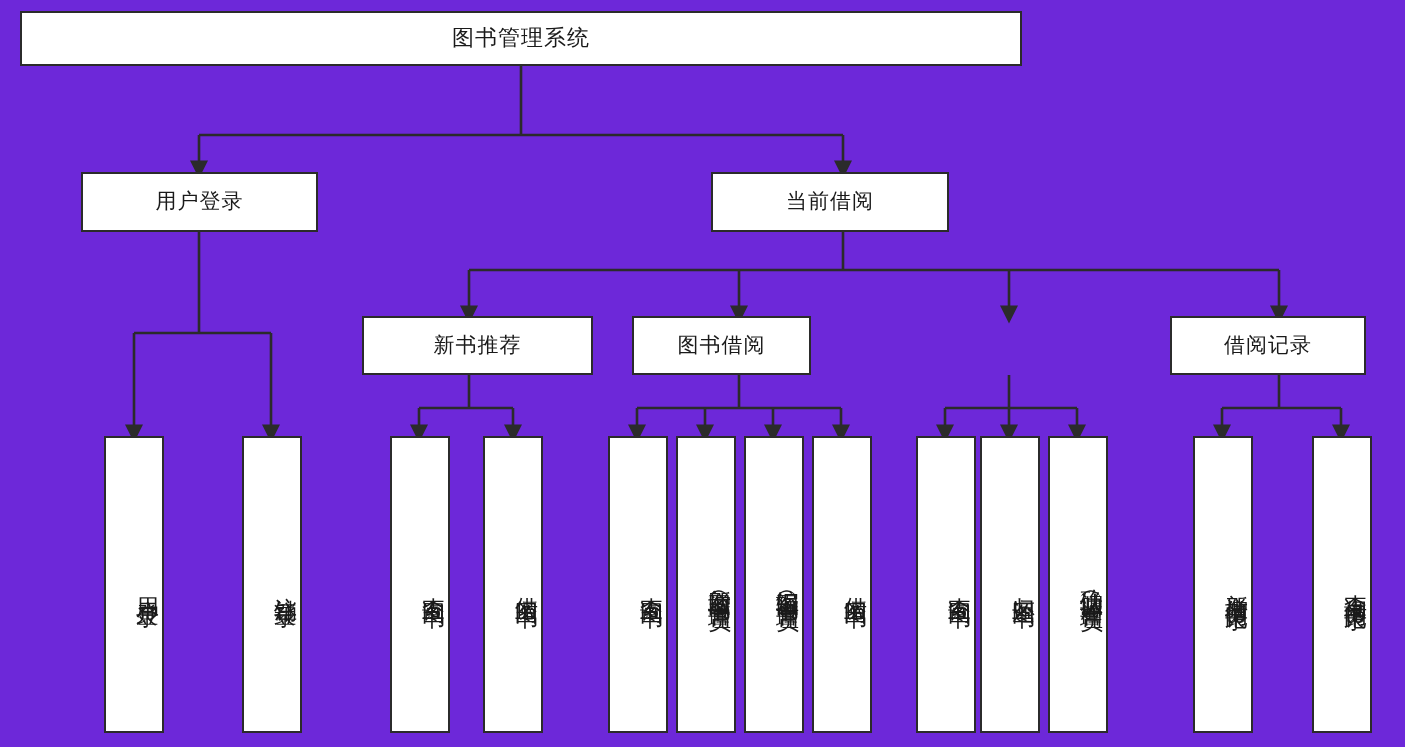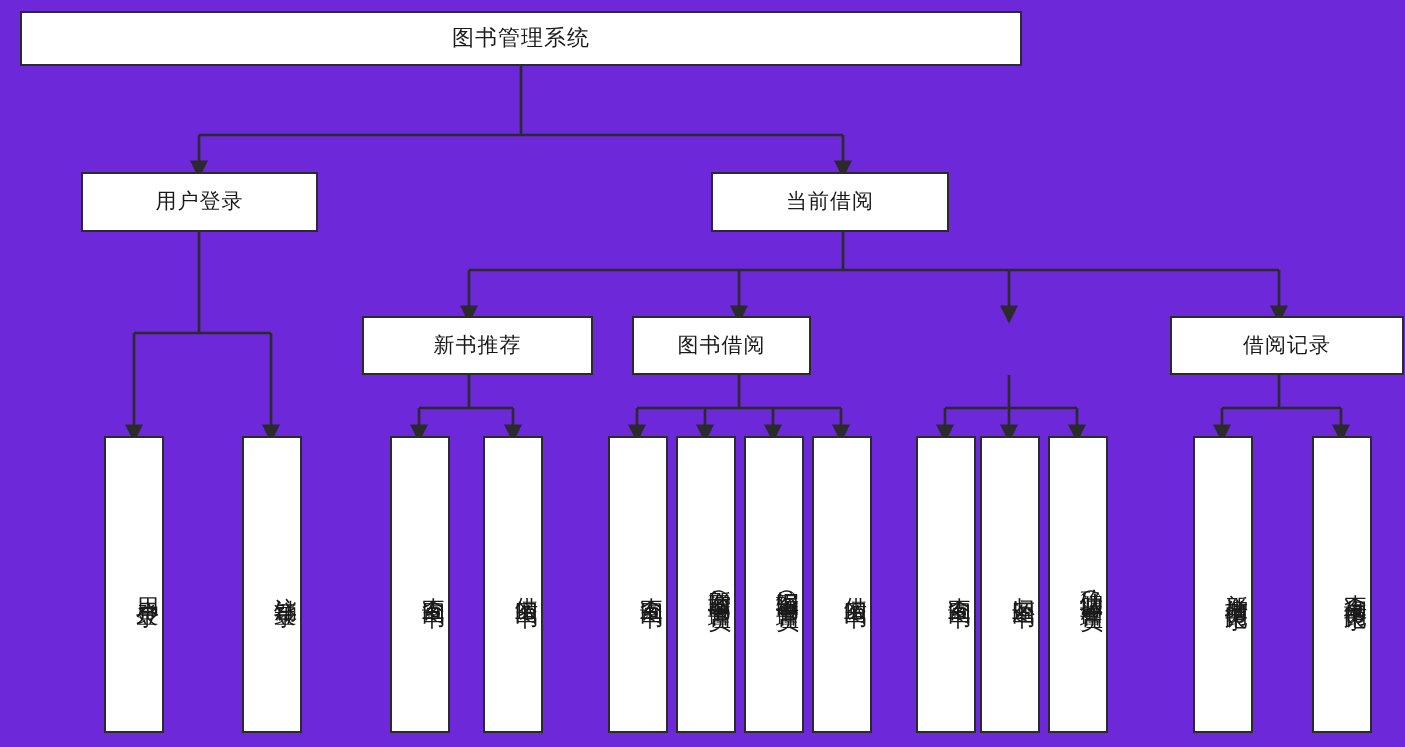--- a/index.html
+++ b/index.html
@@ -143,21 +143,21 @@
 
   <div class="node horiz" style="left:362px; top:316px; width:231px; height:59px;">
     <span>新书推荐</span>
   </div>
 
   <div class="node horiz" style="left:632px; top:316px; width:179px; height:59px;justify-content:center;">
     <span>图书借阅</span>
   </div>
 
 
-  <div class="node horiz" style="left:1170px; top:316px; width:234px; height:59px;text-align:center;">
+  <div class="node horiz" style="left:1170px; top:316px; width:196px; height:59px;text-align:center;">
     <span>借阅记录</span>
   </div>
 
   <div class="node vert" style="left:104px; top:436px; width:60px; height:297px;">
     <span class="vlabel">用户登录</span>
   </div>
 
   <div class="node vert" style="left:242px; top:436px; width:60px; height:297px;">
     <span class="vlabel">注销登录</span>
   </div>

